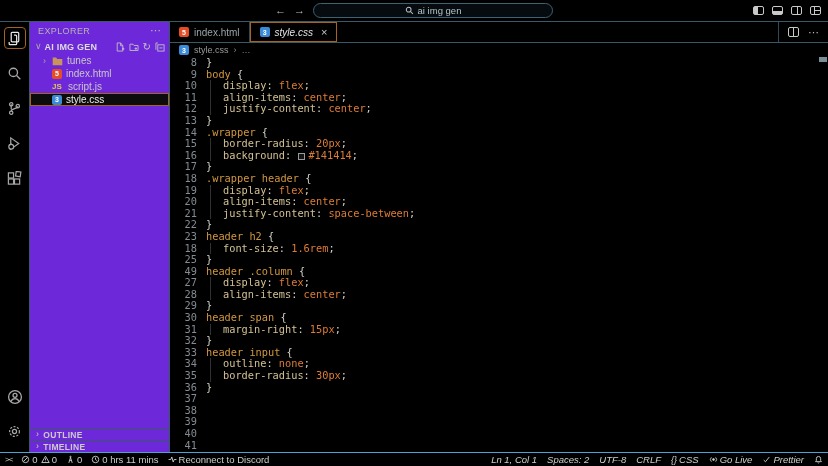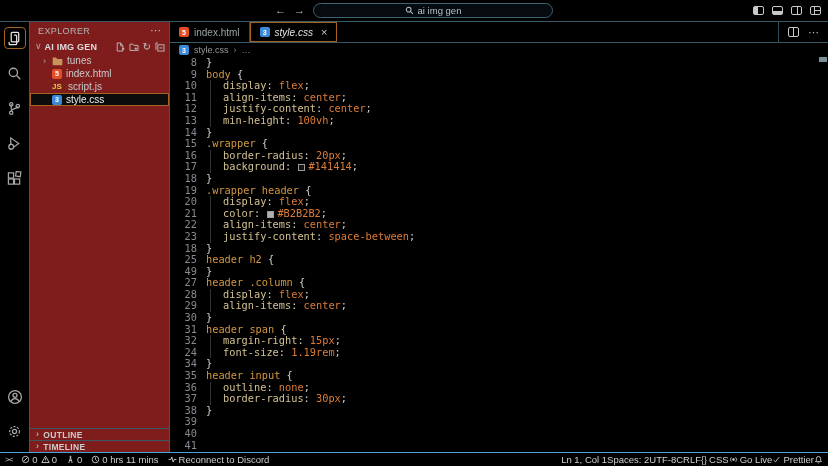--- a/index.html
+++ b/index.html
@@ -23,21 +23,21 @@
   
   .main{flex:1;display:flex;min-height:0;}
 
   
   .activitybar{width:29px;border-right:1px solid #3a5866;display:flex;flex-direction:column;align-items:center;padding-top:5px;gap:13px;flex:none;}
   .ab-icon{width:22px;height:22px;display:flex;align-items:center;justify-content:center;opacity:.85;}
   .ab-icon.active{border:1px solid #a4641f;border-radius:4px;opacity:1;box-sizing:border-box;}
   .ab-bottom{margin-top:auto;display:flex;flex-direction:column;align-items:center;gap:12px;padding-bottom:10px;}
 
   
-  .sidebar{width:139px;border-right:1px solid #3a5866;display:flex;flex-direction:column;font-size:10px;color:#c8c8c8;flex:none;background:#7f1d1d;}
+  .sidebar{width:139px;border-right:1px solid #3a5866;display:flex;flex-direction:column;font-size:10px;color:#c8c8c8;flex:none;background:#6d28d9;}
   .sb-header{height:17px;display:flex;align-items:center;padding:0 8px;justify-content:space-between;flex:none;}
   .sb-title{font-size:9px;letter-spacing:.4px;color:#b4b4b4;}
   .dots{color:#bbb;font-size:11px;line-height:1;}
   .sb-section{height:15px;display:flex;align-items:center;padding:0 4px 0 5px;gap:3px;flex:none;}
   .sec-label{font-weight:bold;font-size:9px;color:#ddd;letter-spacing:.2px;}
   .chev{color:#aaa;font-size:9px;line-height:1;}
   .sec-actions{margin-left:auto;display:flex;align-items:center;gap:4px;color:#c5c5c5;}
   .sec-actions .glyph{font-size:10px;line-height:1;}
   #file-tree{flex:none;}
   .file-row{height:13px;display:flex;align-items:center;gap:4px;padding-left:10px;box-sizing:border-box;border:1px solid transparent;}
@@ -74,21 +74,21 @@
   .tk-p{color:#d3c193;}
   .tk-v{color:#dd7c35;margin-top:31px;}
   .tk-w{color:#cfd0c6;}
   .swatch{display:inline-block;width:7px;height:7px;border:1px solid #9a9a9a;margin:0 3px -1px 1px;box-sizing:border-box;}
   .vscroll{position:absolute;right:1px;top:0;width:8px;height:5px;background:#8fa7b3;opacity:.85;}
 
   
   .statusbar{height:13px;border-top:1px solid #4aa3d6;display:flex;align-items:center;font-size:9.5px;color:#cfcfcf;
     padding:0 5px;flex:none;background:#000;}
   .sb-left{display:flex;align-items:center;gap:9px;}
-  .sb-right{margin-left:auto;display:flex;align-items:center;gap:0;}
+  .sb-right{margin-left:auto;display:flex;align-items:center;gap:10px;font-style:italic;}
   .sb-item{display:flex;align-items:center;gap:3px;white-space:nowrap;}
   .sb-item .part{display:flex;align-items:center;gap:2px;}
   .txticon{font-size:8px;letter-spacing:-1px;color:#cfcfcf;}
   .bracesicon{font-size:9px;color:#cfcfcf;}
   svg{display:block;}
 </style>
 </head>
 <body>
 
 <div class="app">
@@ -284,58 +284,56 @@
             <div class="ln">23</div>
             <div class="ln">18</div>
             <div class="ln">25</div>
             <div class="ln">49</div>
             <div class="ln">27</div>
             <div class="ln">28</div>
             <div class="ln">29</div>
             <div class="ln">30</div>
             <div class="ln">31</div>
             <div class="ln">32</div>
-            <div class="ln">24</div>
+            <div class="ln">33</div>
             <div class="ln">34</div>
             <div class="ln">35</div>
             <div class="ln">36</div>
             <div class="ln">37</div>
             <div class="ln">38</div>
             <div class="ln">39</div>
             <div class="ln">40</div>
             <div class="ln">41</div>
             <div class="ln">42</div>
           </div>
         <div class="code" id="code">
             <div class="line"><span class="tk-w">}</span></div>
             <div class="line"><span class="tk-s">body </span><span class="tk-w">{</span></div>
             <div class="line"><span class="guide"></span><span class="tk-p">display</span><span class="tk-w">: </span><span class="tk-v">flex</span><span class="tk-w">;</span></div>
             <div class="line"><span class="guide"></span><span class="tk-p">align-items</span><span class="tk-w">: </span><span class="tk-v">center</span><span class="tk-w">;</span></div>
             <div class="line"><span class="guide"></span><span class="tk-p">justify-content</span><span class="tk-w">: </span><span class="tk-v">center</span><span class="tk-w">;</span></div>
-            <div class="line"><span class="guide"></span><span class="tk-p">min-height</span><span class="tk-w">: </span><span class="tk-v">100vh</span><span class="tk-w">;</span></div>
             <div class="line"><span class="tk-w">}</span></div>
             <div class="line"><span class="tk-s">.wrapper </span><span class="tk-w">{</span></div>
             <div class="line"><span class="guide"></span><span class="tk-p">border-radius</span><span class="tk-w">: </span><span class="tk-v">20px</span><span class="tk-w">;</span></div>
             <div class="line"><span class="guide"></span><span class="tk-p">background</span><span class="tk-w">: </span><span class="swatch" style="background:#141414"></span><span class="tk-v">#141414</span><span class="tk-w">;</span></div>
             <div class="line"><span class="tk-w">}</span></div>
             <div class="line"><span class="tk-s">.wrapper header </span><span class="tk-w">{</span></div>
             <div class="line"><span class="guide"></span><span class="tk-p">display</span><span class="tk-w">: </span><span class="tk-v">flex</span><span class="tk-w">;</span></div>
-            <div class="line"><span class="guide"></span><span class="tk-p">color</span><span class="tk-w">: </span><span class="swatch" style="background:#B2B2B2"></span><span class="tk-v">#B2B2B2</span><span class="tk-w">;</span></div>
             <div class="line"><span class="guide"></span><span class="tk-p">align-items</span><span class="tk-w">: </span><span class="tk-v">center</span><span class="tk-w">;</span></div>
             <div class="line"><span class="guide"></span><span class="tk-p">justify-content</span><span class="tk-w">: </span><span class="tk-v">space-between</span><span class="tk-w">;</span></div>
             <div class="line"><span class="tk-w">}</span></div>
             <div class="line"><span class="tk-s">header h2 </span><span class="tk-w">{</span></div>
+            <div class="line"><span class="guide"></span><span class="tk-p">font-size</span><span class="tk-w">: </span><span class="tk-v">1.6rem</span><span class="tk-w">;</span></div>
             <div class="line"><span class="tk-w">}</span></div>
             <div class="line"><span class="tk-s">header .column </span><span class="tk-w">{</span></div>
             <div class="line"><span class="guide"></span><span class="tk-p">display</span><span class="tk-w">: </span><span class="tk-v">flex</span><span class="tk-w">;</span></div>
             <div class="line"><span class="guide"></span><span class="tk-p">align-items</span><span class="tk-w">: </span><span class="tk-v">center</span><span class="tk-w">;</span></div>
             <div class="line"><span class="tk-w">}</span></div>
             <div class="line"><span class="tk-s">header span </span><span class="tk-w">{</span></div>
             <div class="line"><span class="guide"></span><span class="tk-p">margin-right</span><span class="tk-w">: </span><span class="tk-v">15px</span><span class="tk-w">;</span></div>
-            <div class="line"><span class="guide"></span><span class="tk-p">font-size</span><span class="tk-w">: </span><span class="tk-v">1.19rem</span><span class="tk-w">;</span></div>
             <div class="line"><span class="tk-w">}</span></div>
             <div class="line"><span class="tk-s">header input </span><span class="tk-w">{</span></div>
             <div class="line"><span class="guide"></span><span class="tk-p">outline</span><span class="tk-w">: </span><span class="tk-v">none</span><span class="tk-w">;</span></div>
             <div class="line"><span class="guide"></span><span class="tk-p">border-radius</span><span class="tk-w">: </span><span class="tk-v">30px</span><span class="tk-w">;</span></div>
             <div class="line"><span class="tk-w">}</span></div>
           </div>
         <div class="vscroll"></div>
       </div>
     </div>
   </div>

